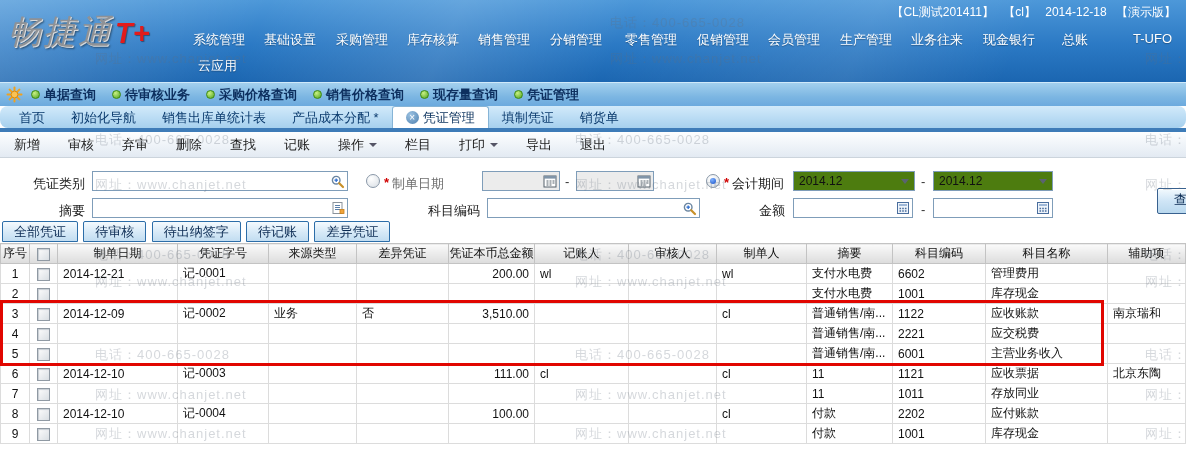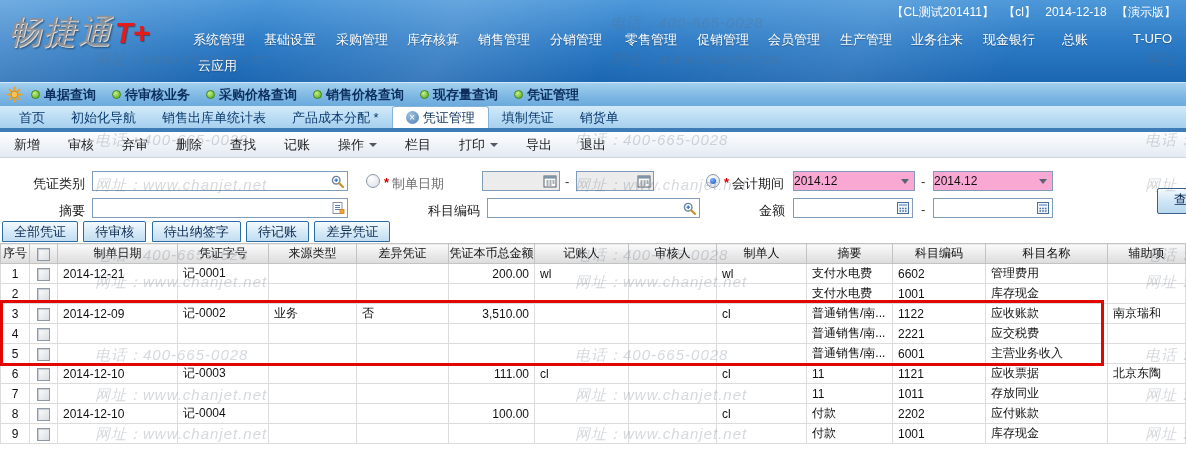--- a/index.html
+++ b/index.html
@@ -24,21 +24,21 @@
   .quickbar{position:absolute;left:0;top:82px;width:1186px;height:24px;
     background:linear-gradient(180deg,#a3d0ee 0%,#7cb6e2 60%,#6caade 100%);
     border-top:1px solid #cfe9fa;box-sizing:border-box;display:flex;align-items:center;}
   .quickbar .gear{margin:0 8px 0 6px;display:inline-flex;}
   .qitem{display:inline-flex;align-items:center;margin-right:16px;color:#0d2f5f;font-size:13px;
     font-weight:bold;cursor:pointer;white-space:nowrap;}
   .gdot{width:7px;height:7px;border-radius:50%;margin-right:4px;
     background:radial-gradient(circle at 35% 30%,#c9f184,#4fa31e);border:1px solid #3c8a12;}
   
   .tabbar{position:absolute;left:0;top:106px;width:1186px;height:22px;
-    background:linear-gradient(180deg,#d2eafa 0%,#a6d0ee 100%);display:flex;align-items:flex-end;padding-left:6px;box-sizing:border-box;}
+    background:linear-gradient(180deg,#d2eafa 0%,#a6d0ee 100%);display:flex;align-items:flex-end;padding-left:6px;box-sizing:border-box;border-radius:8px;}
   .ptab{line-height:21px;height:21px;padding:0 13px;color:#0b3b6e;font-size:13px;cursor:pointer;white-space:nowrap;}
   .ptab.active{background:#fff;border:1px solid #86b4d6;border-bottom:none;border-radius:3px 3px 0 0;
     display:inline-flex;align-items:center;color:#09305c;}
   .closeicon{width:13px;height:13px;border-radius:50%;background:radial-gradient(circle at 35% 30%,#9cc2e2,#4d7fae);
     color:#fff;font-size:10px;line-height:13px;text-align:center;display:inline-block;margin-right:4px;cursor:pointer;}
   .closeicon::before{content:"×";}
   .darkstrip{position:absolute;left:0;top:128px;width:1186px;height:4px;background:#3e7cb8;}
   
   .toolbar{position:absolute;left:0;top:132px;width:1186px;height:26px;
     background:linear-gradient(180deg,#fdfeff 0%,#edf2f7 60%,#e3eaf2 100%);
@@ -47,22 +47,22 @@
   .caret{width:0;height:0;border-left:4px solid transparent;border-right:4px solid transparent;
     border-top:4px solid #556;display:inline-block;margin-left:5px;}
   
   .filterpanel{position:absolute;left:0;top:166px;width:1186px;height:62px;background:#fff;}
   .flabel{position:absolute;font-size:13px;color:#1a1a1a;white-space:nowrap;}
   .flabel.dis{color:#6e6e6e;}
   .ast{position:absolute;color:#d00000;font-size:13px;font-weight:bold;}
   .finput{position:absolute;height:20px;border:1px solid #7f9db9;background:#fff;box-sizing:border-box;}
   .finput.dis{background:#ececec;}
   .finput .ficon{position:absolute;right:2px;top:2px;cursor:pointer;}
-  .fselect{position:absolute;height:20px;border:1px solid #7f9db9;background:#f9a8d4;box-sizing:border-box;
-    font-size:12px;color:#111;line-height:18px;cursor:pointer;}
+  .fselect{position:absolute;height:20px;border:1px solid #7f9db9;background:#4d7c0f;box-sizing:border-box;
+    font-size:12px;color:#111;line-height:18px;padding-left:5px;cursor:pointer;}
   .fselect .scaret{position:absolute;right:5px;top:7px;width:0;height:0;
     border-left:4px solid transparent;border-right:4px solid transparent;border-top:5px solid #5a6470;}
   .dash{position:absolute;font-size:13px;color:#333;}
   .radio{position:absolute;width:12px;height:12px;border-radius:50%;border:1px solid #8a98a8;
     background:radial-gradient(circle at 35% 30%,#fff,#d8dee4);cursor:pointer;box-sizing:content-box;}
   .radio.sel::after{content:"";display:block;width:6px;height:6px;margin:3px;border-radius:50%;
     background:radial-gradient(circle at 35% 30%,#7fb2ff,#1650c8);}
   .searchbtn{position:absolute;left:1157px;top:22px;width:58px;height:24px;
     border:1px solid #38618f;border-radius:2px;background:linear-gradient(180deg,#f3fafe 0%,#cfe5f6 50%,#b9d8ee 100%);
     box-shadow:inset 0 1px 0 #fff;font-size:13px;color:#0a2a52;text-align:center;line-height:22px;cursor:pointer;}
@@ -78,21 +78,21 @@
   table.grid td{height:19px;border:1px solid #dcdcdc;font-size:12px;color:#111;padding:0 5px;
     white-space:nowrap;overflow:hidden;background:transparent;}
   td.c,th.c{text-align:center;padding:0 1px;}
   td.num{text-align:right;padding-right:9px;}
   .cb{display:inline-block;width:11px;height:11px;border:1px solid #8f99a3;vertical-align:middle;
     background:linear-gradient(135deg,#fdfdfd,#d9dee3);box-shadow:inset 1px 1px 1px #c6ccd2;cursor:pointer;}
   
   .redbox{position:absolute;left:0;top:300px;width:1104px;height:66px;border:3px solid #e10600;
     box-sizing:border-box;z-index:10;pointer-events:none;}
   .wmlayer{position:absolute;left:0;top:0;width:1186px;height:459px;z-index:9;pointer-events:none;}
-  .wm{position:absolute;font-size:15px;color:rgba(100,112,124,.27);white-space:nowrap;letter-spacing:1px;font-style:italic;}
+  .wm{position:absolute;font-size:13px;color:rgba(100,112,124,.27);white-space:nowrap;letter-spacing:1px;}
 </style>
 </head>
 <body>
 
 <div class="topbar">
   <div class="logo"><span class="brand">畅捷通</span><span class="prod">T+</span></div>
   <div class="session">
     <span>【CL测试201411】</span>
     <span>【cl】</span>
     <span>2014-12-18</span>

